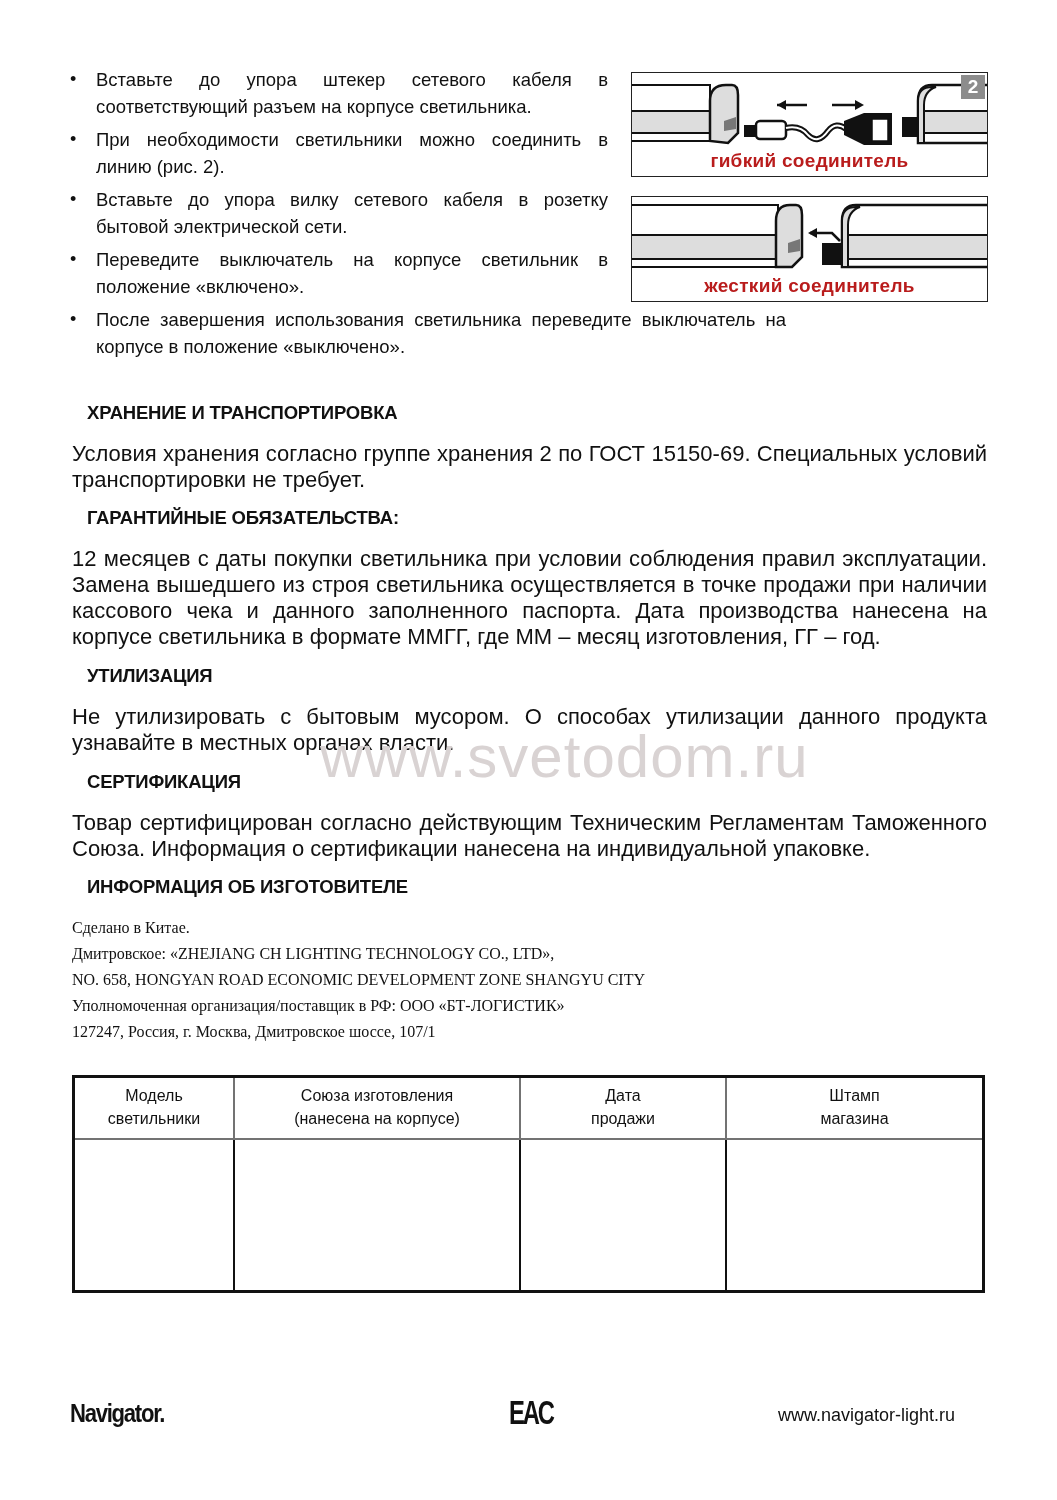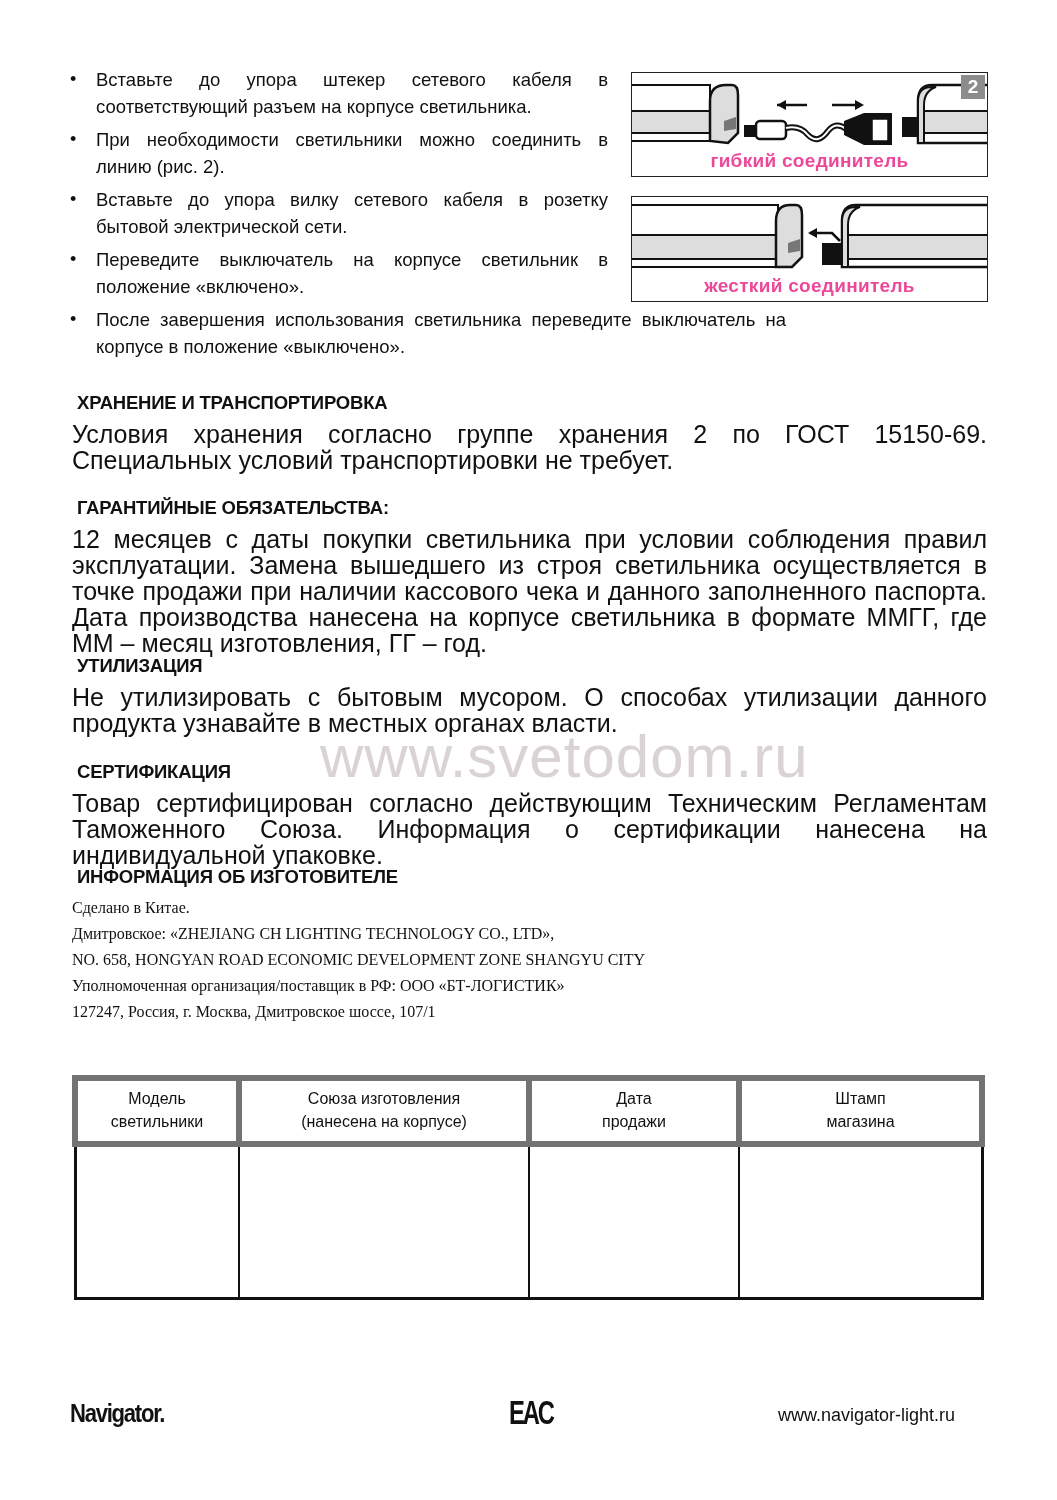--- a/index.html
+++ b/index.html
@@ -12,36 +12,36 @@
   .bullets li { position: relative; padding-left: 28px; font-size: 18.5px; line-height: 27px; margin-bottom: 6px; text-align: justify; text-align-last: left; }
   .bullets li .dot { position: absolute; left: 2px; top: 0; font-size: 18px; }
   .bullets li.wide { width: 690px; }
 
   
   .fig { position: absolute; left: 631px; width: 355px; border: 1.5px solid #222; background: #fff; overflow: hidden; }
   .fig1 { top: 72px; height: 103px; }
   .fig2 { top: 196px; height: 104px; }
   .fig svg { position: absolute; left: 0; top: 0; }
   .fig .cap { position: absolute; left: 0; right: 0; bottom: 4px; text-align: center; font-weight: bold;
-              font-size: 19px; color: #ec4899; letter-spacing: 0.3px; font-family: "Liberation Sans", sans-serif; }
+              font-size: 19px; color: #b91c1c; letter-spacing: 0.3px; font-family: "Liberation Sans", sans-serif; }
   .fig .badge { position: absolute; right: 2px; top: 2px; width: 24px; height: 24px; background: #8c8c8c; color: #fff;
                 font-weight: bold; font-size: 19px; text-align: center; line-height: 24px; }
 
   
   .section { position: absolute; left: 72px; width: 915px; }
-  .section h2 { margin: 5px; font-size: 18.5px; font-weight: bold; line-height: 26px; letter-spacing: -0.2px; }
-  .section p { margin: 0; font-size: 25px; line-height: 26px; text-align: justify; }
+  .section h2 { margin: 15px; font-size: 18.5px; font-weight: bold; line-height: 26px; letter-spacing: -0.2px; }
+  .section p { margin: 0; font-size: 22px; line-height: 26px; text-align: justify; }
   .line { display: block; font-size: 16px; line-height: 26px; font-family: Liberation Serif, serif; }
 
   .watermark { position: absolute; left: 320px; top: 722px; font-size: 60px; color: #d9d3d3;
                letter-spacing: 1px; font-family: "Liberation Sans", sans-serif; }
 
   
   table.form { position: absolute; left: 72px; top: 1075px; width: 913px; border-collapse: collapse; border: 3px solid #111; }
-  table.form th { border: 6px solid #737373; font-weight: normal; font-size: 16px; line-height: 23px; padding: 6px 4px 8px; text-align: center; vertical-align: top; height: 40px; }
+  table.form th { border: 2px solid #737373; font-weight: normal; font-size: 16px; line-height: 23px; padding: 6px 4px 8px; text-align: center; vertical-align: top; height: 40px; }
   table.form td { border: 2px solid #111; height: 148px; }
 
   
   .logo { position: absolute; left: 70px; top: 1398px; font-weight: bold; font-size: 26px; letter-spacing: -1.5px; transform: scaleX(0.85); transform-origin: left; font-family: "Liberation Sans", sans-serif; }
   .eac { position: absolute; left: 509px; top: 1393px; font-weight: bold; font-size: 34px; letter-spacing: -3px; transform: scaleX(0.7); transform-origin: left; font-family: "Liberation Sans", sans-serif; }
   .site { position: absolute; left: 778px; top: 1405px; font-size: 18px; text-align: right; }
 </style>
 </head>
 <body>
 

